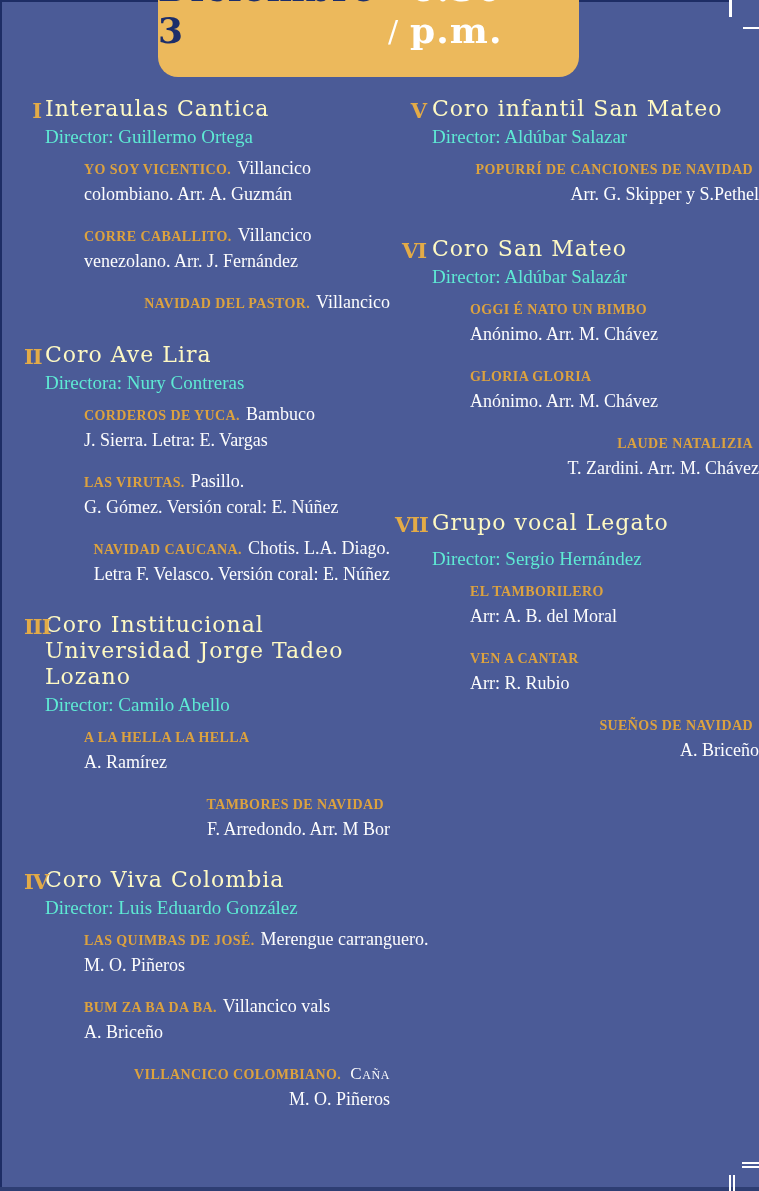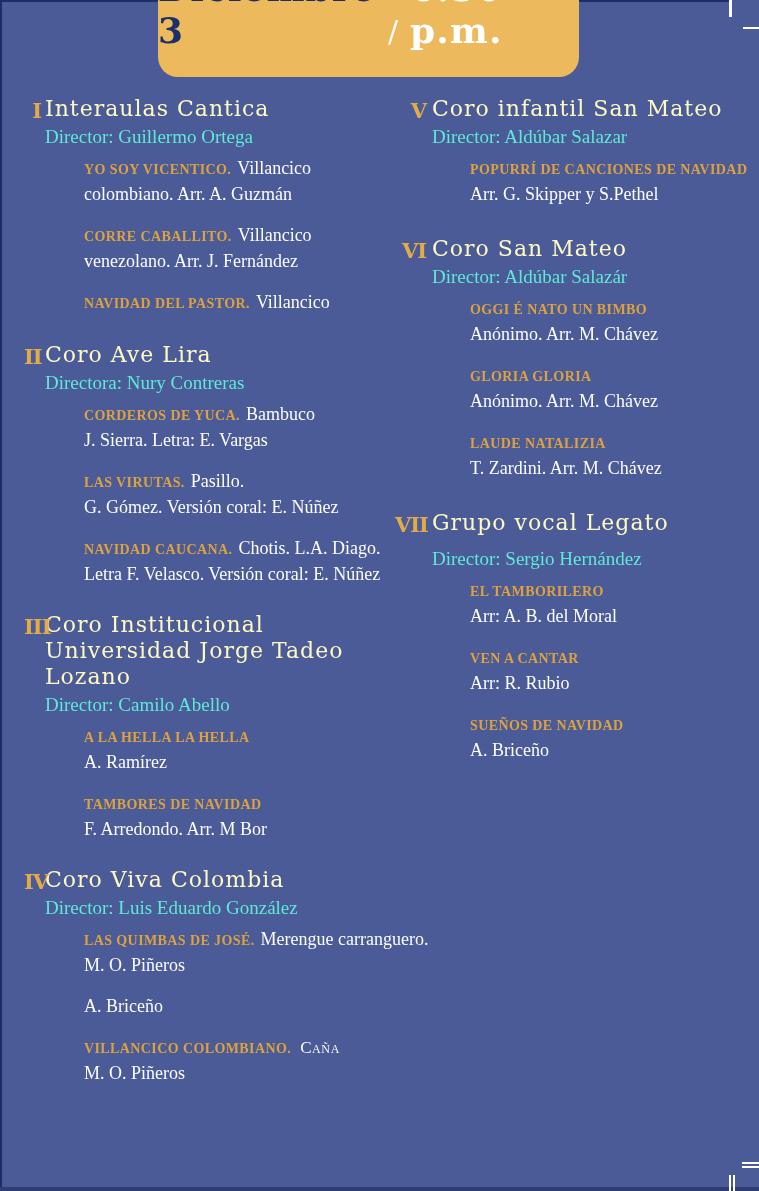--- a/index.html
+++ b/index.html
@@ -56,21 +56,21 @@
   }
   .director{
     color:#5eead4;font-size:19px;line-height:26px;margin-top:2px;margin-bottom:6px;
     white-space:nowrap;
   }
   .col-right .section:last-child .director{margin-top:10px;}
 
   .songs{margin-left:39px;}
   .col-right .songs{margin-left:38px;}
   .song{margin-bottom:17px;}
-  .song:last-child{margin-bottom:0;}
+  .song:last-child{margin-bottom:0;text-align:right;}
   .song-line1,.song-line2{
     color:#fdfdfd;font-size:18px;line-height:24px;white-space:nowrap;
   }
   .song-title{
     color:#dca23f;font-weight:bold;font-size:14px;letter-spacing:0.4px;
     margin-right:6px;
   }
   .song-rest:empty{display:none;}
   .song-rest.caps{
     font-variant:small-caps;font-weight:normal;font-size:17px;letter-spacing:0.6px;
@@ -165,20 +165,21 @@
       <span class="section-name">Coro Viva Colombia</span>
     </div>
     <div class="director">Director: Luis Eduardo González</div>
     <div class="songs">
   <div class="song">
     <div class="song-line1"><span class="song-title">LAS QUIMBAS DE JOSÉ.</span><span class="song-rest">Merengue carranguero.</span></div>
     <div class="song-line2">M. O. Piñeros</div>
   </div>
 
   <div class="song">
+    <div class="song-line1"><span class="song-title">BUM ZA BA DA BA.</span><span class="song-rest">Villancico vals</span></div>
     <div class="song-line2">A. Briceño</div>
   </div>
 
   <div class="song">
     <div class="song-line1"><span class="song-title">VILLANCICO COLOMBIANO.</span><span class="song-rest caps">Caña</span></div>
     <div class="song-line2">M. O. Piñeros</div>
   </div>
 </div>
   </div>
 </section>

